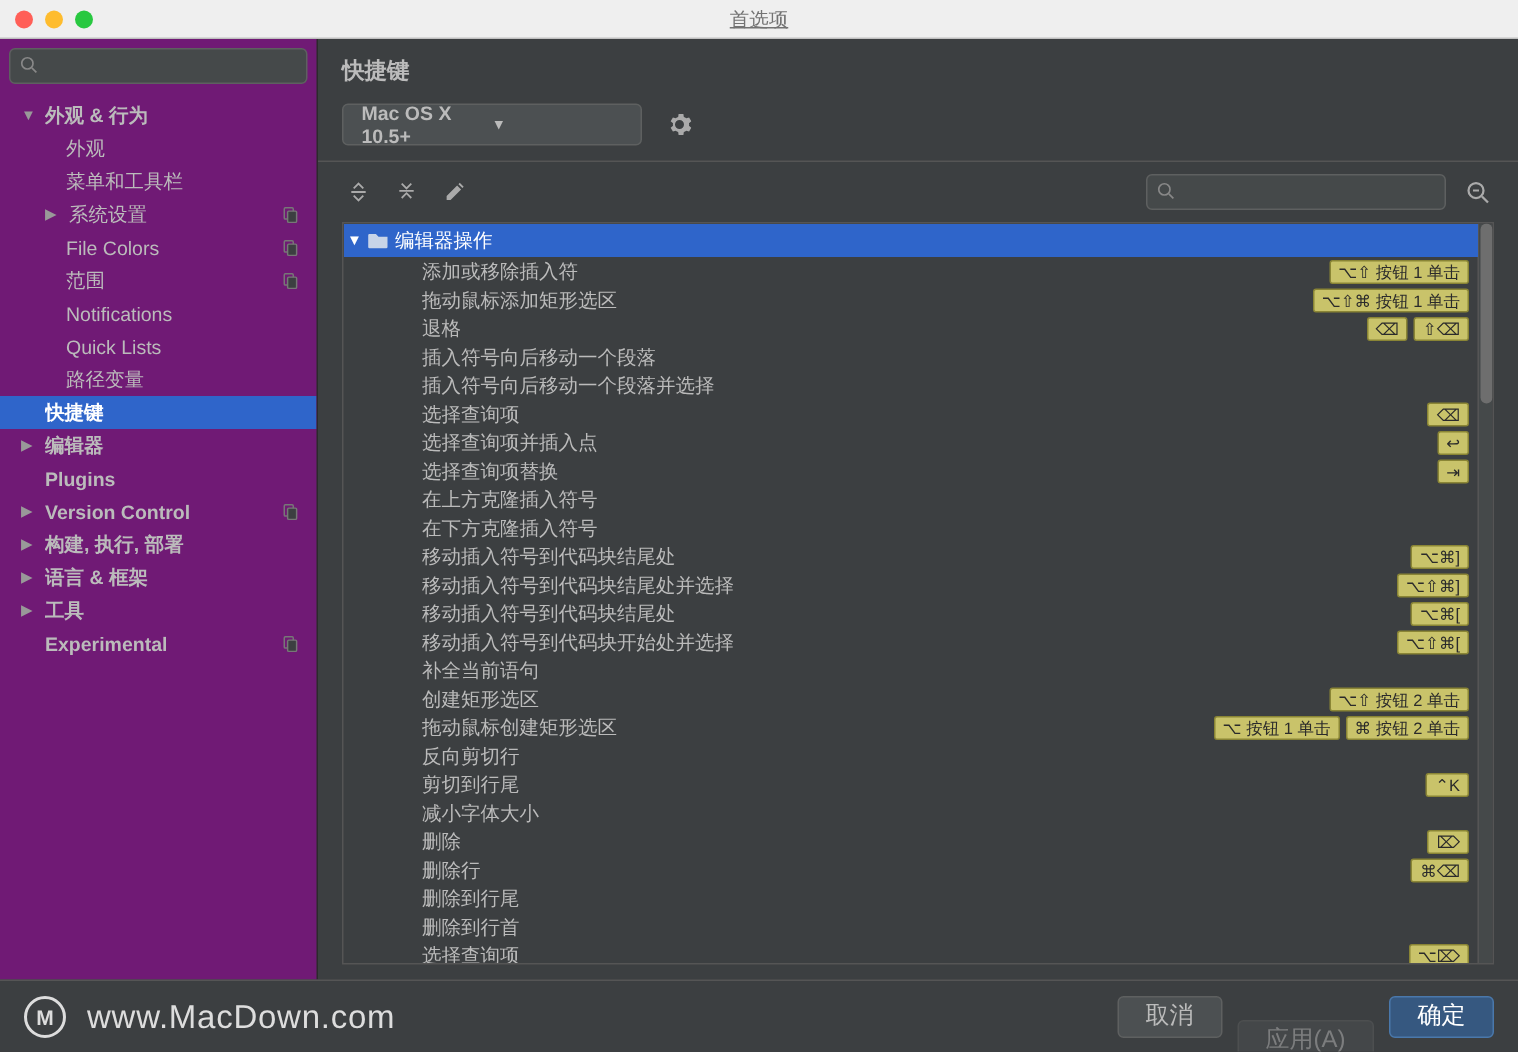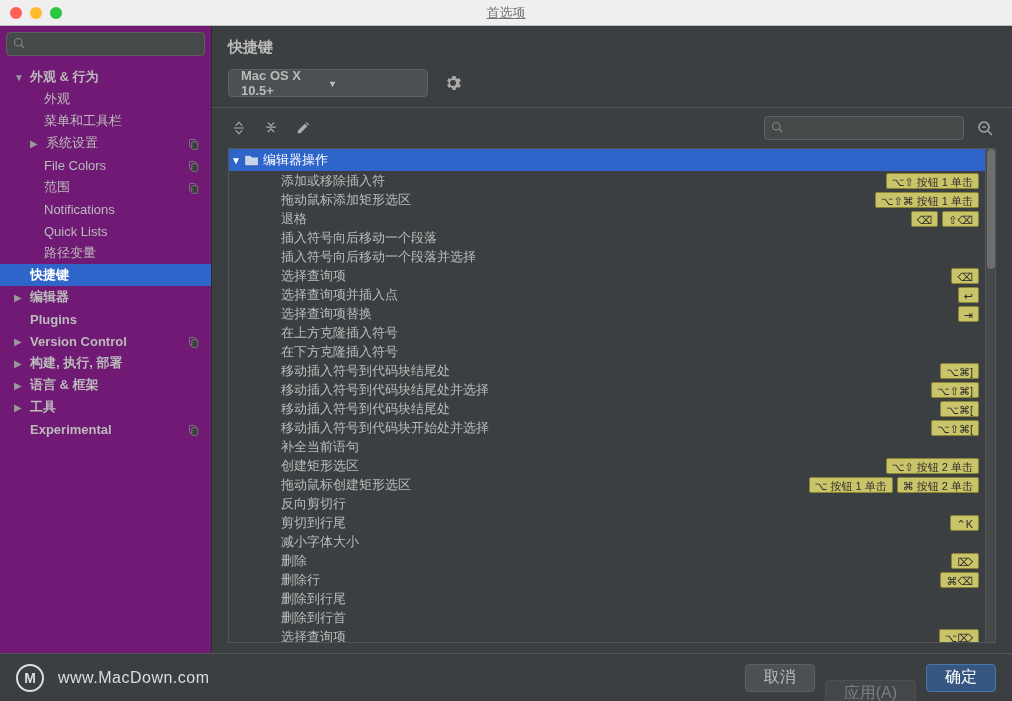--- a/index.html
+++ b/index.html
@@ -63,21 +63,21 @@
 .grp-arrow { width: 14px; text-align: center; font-size: 10px; }
 .action-label { padding-left: 52px; flex: 1; white-space: nowrap; overflow: hidden; color: #bbbbbb; }
 .shortcuts { display: flex; gap: 4px; align-items: flex-end; }
 .shortcut-chip { background: #c9c36a; color: #2b2b2b; font-size: 11px; padding: 0 5px; height: 16px; line-height: 16px; border-radius: 2px; white-space: nowrap; border: 1px solid #8a8535; }
 .scrollbar-fake { width: 10px; background: #45494a; border-left: 1px solid #555; position: relative; }
 .scrollbar-thumb { position: absolute; top: 0; width: 8px; margin-left:1px; height: 120px; background: #6e6e6e; border-radius: 4px; }
 
 
 .footer { height: 48px; border-top: 1px solid #555; display: flex; align-items: center; padding: 0 16px; gap: 10px; }
 .watermark-icon { width: 28px; height: 28px; border: 2px solid #ddd; border-radius: 50%; display: flex; align-items: center; justify-content: center; font-weight: bold; color: #ddd; font-size: 14px; margin-right: 4px; }
-.watermark-text { color: #ddd; font-size: 16px; letter-spacing: 0.5px; }
+.watermark-text { color: #ddd; font-size: 22px; letter-spacing: 0.5px; }
 .footer-spacer { flex: 1; }
 .btn { height: 28px; padding: 0 18px; background: #4c5052; border: 1px solid #5e6060; border-radius: 4px; color: #bbb; font-size: 16px; cursor: pointer; }
 .btn:disabled, .btn.disabled { opacity: 0.5; cursor: default; margin-top: 32px; }
 .btn.primary { background: #365880; border-color: #4a78ab; color: #fff; }
 
 .folder-ico svg { display: block; }
 </style>
 </head>
 <body>
 

